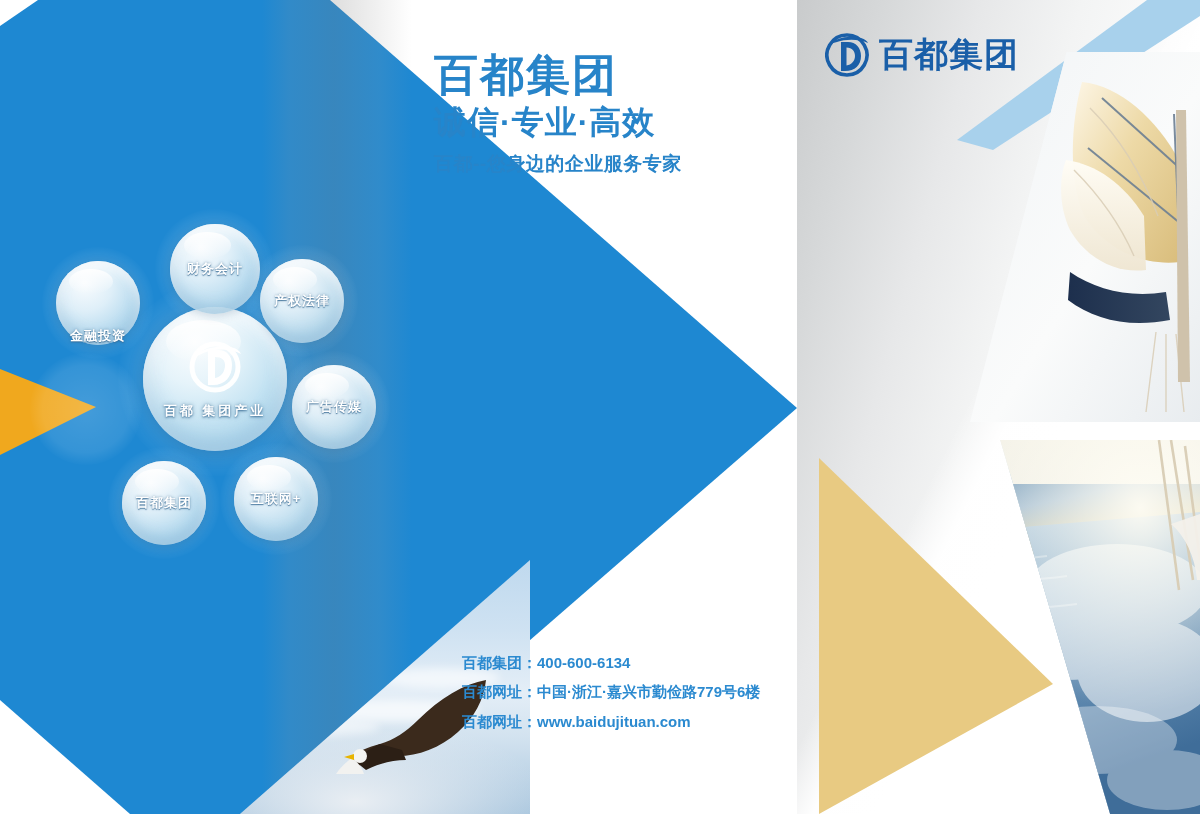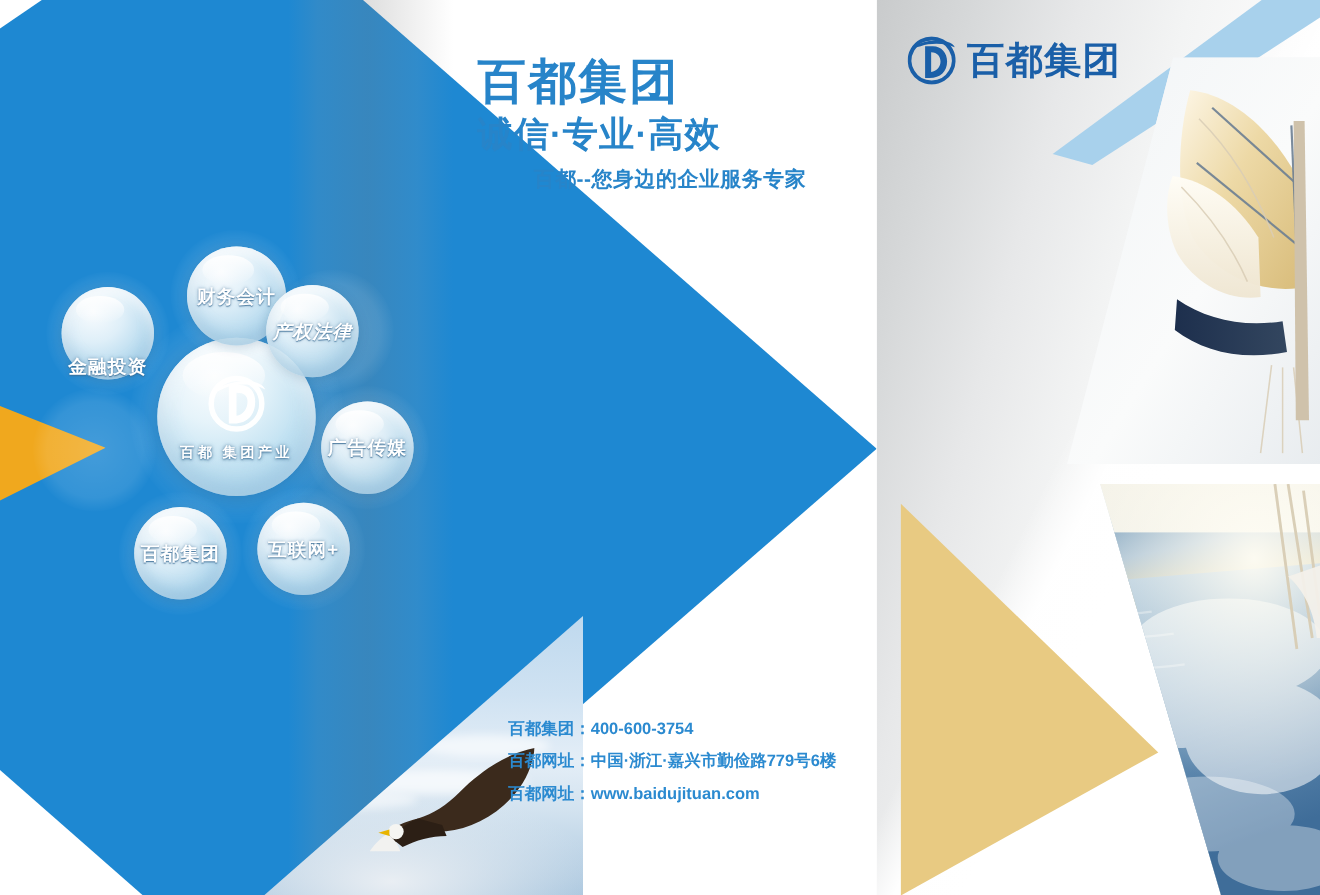--- a/index.html
+++ b/index.html
@@ -54,21 +54,21 @@
 
   
   .headline{position:absolute;left:434px;top:52px;width:350px;}
   .h-title{
     font-size:44px;font-weight:bold;color:#2784c9;letter-spacing:2px;line-height:1.05;margin:0 0 6px 0;
   }
   .h-sub{
     font-size:32px;font-weight:bold;color:#2784c9;letter-spacing:1px;line-height:1.15;margin:0 0 12px 0;
   }
   .h-tag{
-    font-size:19px;font-weight:bold;color:#2784c9;letter-spacing:.5px;line-height:1.2;margin:0;text-align:center;
+    font-size:19px;font-weight:bold;color:#2784c9;letter-spacing:.5px;line-height:1.2;margin:0;
   }
 
   .contact{position:absolute;left:462px;top:648px;width:340px;}
   .contact-line{
     font-size:15px;font-weight:bold;color:#2b8ad0;line-height:1.95;white-space:nowrap;
   }
   .contact-line .val{font-weight:bold;}
 
   
   .bubbles{position:absolute;left:30px;top:215px;width:370px;height:330px;}
@@ -88,21 +88,21 @@
     text-align:center;
   }
   .bub::after{
     content:"";position:absolute;left:16%;top:9%;width:52%;height:30%;
     border-radius:50%;
     background:linear-gradient(to bottom, rgba(255,255,255,.92), rgba(255,255,255,0));
     pointer-events:none;
   }
   .bub-label{
     position:relative;z-index:2;
-    font-size:17px;font-weight:bold;color:#ffffff;letter-spacing:1px;
+    font-size:13px;font-weight:bold;color:#ffffff;letter-spacing:1px;
     text-shadow:0 1px 1px rgba(60,110,150,.85), 0 0 3px rgba(40,90,130,.55);
     white-space:nowrap;
   }
   .bub-center{
     width:144px;height:144px;left:113px;top:92px;
     background:
       radial-gradient(circle at 36% 24%, rgba(255,255,255,.98) 0%, rgba(240,249,252,.94) 30%, rgba(210,235,245,.88) 62%, rgba(180,216,236,.82) 100%);
     box-shadow:
       inset 0 -10px 20px rgba(120,170,205,.42),
       inset 0 9px 18px rgba(255,255,255,.95),
@@ -213,21 +213,21 @@
           <path d="M8 29 A23 23 0 0 1 54 29 A23 23 0 0 1 8 29 Z" fill="none" stroke="#ffffff" stroke-width="5" opacity=".95"></path>
           <path d="M6 22 C14 12 30 7 46 9 C52 10 56 13 57 16 C48 11 34 10 22 14 C15 17 9 20 6 22 Z" fill="#ffffff"></path>
           <path d="M24 12 L34 12 C43 12 48 18 48 27 C48 39 41 47 29 47 L24 47 Z M31 19 L31 40 C37 39 41 34 41 27 C41 22 38 19 31 19 Z" fill="#ffffff"></path>
         </svg>
         <span class="center-label">百都 集团产业</span>
       </div>
 
       <div class="bub" style="left:140px;top:9px;width:90px;height:90px;">
         <span class="bub-label">财务会计</span>
       </div>
-      <div class="bub" style="left:212px;top:44px;width:84px;height:84px;font-style:italic;">
+      <div class="bub" style="left:230px;top:44px;width:84px;height:84px;">
         <span class="bub-label">产权法律</span>
       </div>
       <div class="bub" style="left:262px;top:150px;width:84px;height:84px;">
         <span class="bub-label">广告传媒</span>
       </div>
       <div class="bub" style="left:204px;top:242px;width:84px;height:84px;">
         <span class="bub-label">互联网+</span>
       </div>
       <div class="bub" style="left:92px;top:246px;width:84px;height:84px;">
         <span class="bub-label">百都集团</span>
@@ -237,21 +237,21 @@
       </div>
     </div>
 
     <div class="headline">
       <div class="h-title">百都集团</div>
       <div class="h-sub">诚信·专业·高效</div>
       <div class="h-tag">百都--您身边的企业服务专家</div>
     </div>
 
     <div class="contact">
-      <div class="contact-line"><span>百都集团：</span><span class="val">400-600-3754</span></div>
+      <div class="contact-line"><span>百都集团：</span><span class="val">400-600-6134</span></div>
       <div class="contact-line"><span>百都网址：</span><span class="val">中国·浙江·嘉兴市勤俭路779号6楼</span></div>
       <div class="contact-line"><span>百都网址：</span><span class="val">www.baidujituan.com</span></div>
     </div>
   </div>
 
   <div class="panel-right">
     <div class="right-bg"></div>
     <div class="right-diag-white"></div>
 
     <div class="ribbon">

